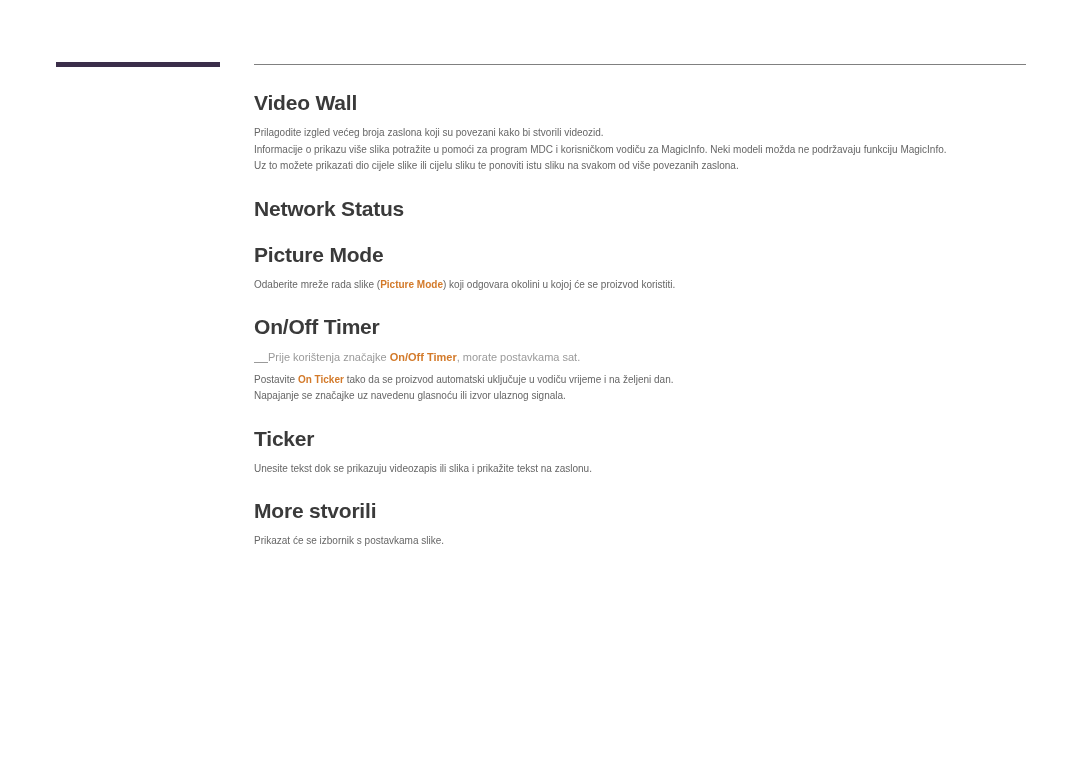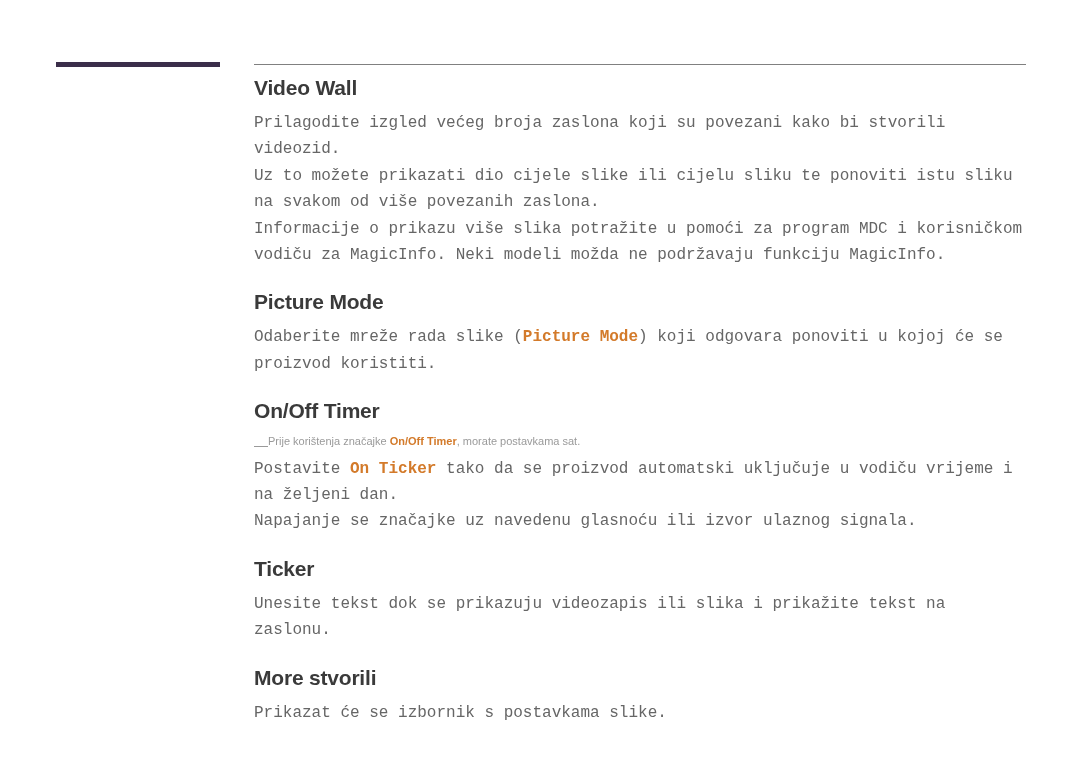--- a/index.html
+++ b/index.html
@@ -10,37 +10,36 @@
     width: 164px; height: 5px;
     background: #3b2e4a;
   }
   .top-rule {
     position: absolute;
     top: 64px; left: 254px; right: 54px;
     height: 1px; background: #808080;
   }
   .content {
     position: absolute;
-    top: 76px; left: 254px; right: 54px;
+    top: 91px; left: 254px; right: 54px;
   }
   h2.section {
     font-weight: 600;
     font-size: 21px;
     color: #3a3a3a;
     letter-spacing: -0.2px;
     margin-top: 0;
     margin-bottom: 10px;
   }
   .block { margin-bottom: 22px; }
   p.body {
-    font-size: 16px;
+    font-size: 10px;
     line-height: 1.65;
     color: #666;
     font-weight: 400;
-    font-family: Liberation Mono, monospace;
   }
   .em-orange { color: #d37a2a; font-weight: 600; }
   .em-orange-note { color: #d37a2a; font-weight: 600; }
   .note-line {
     font-size: 11px;
     color: #9a9a9a;
     position: relative;
     padding-left: 14px;
     margin-bottom: 6px;
     line-height: 1.5;
@@ -55,31 +54,32 @@
 <body>
 
 <div class="top-accent"></div>
 <div class="top-rule"></div>
 
 <div class="content">
 
   <div class="block">
     <h2 class="section">Video Wall</h2>
     <p class="body">Prilagodite izgled većeg broja zaslona koji su povezani kako bi stvorili videozid.</p>
+    <p class="body">Informacije o prikazu više slika potražite u pomoći za program MDC i korisničkom vodiču za MagicInfo. Neki modeli možda ne podržavaju funkciju MagicInfo.</p>
     <p class="body">Uz to možete prikazati dio cijele slike ili cijelu sliku te ponoviti istu sliku na svakom od više povezanih zaslona.</p>
-    <p class="body">Informacije o prikazu više slika potražite u pomoći za program MDC i korisničkom vodiču za MagicInfo. Neki modeli možda ne podržavaju funkciju MagicInfo.</p>
   </div>
 
   <div class="block">
+    <h2 class="section">Network Status</h2>
   </div>
 
   <div class="block">
     <h2 class="section">Picture Mode</h2>
     <p class="body">
-      <span>Odaberite mreže rada slike (</span><span class="em-orange">Picture Mode</span><span>) koji odgovara ponoviti u kojoj će se proizvod koristiti.</span>
+      <span>Odaberite mreže rada slike (</span><span class="em-orange">Picture Mode</span><span>) koji odgovara okolini u kojoj će se proizvod koristiti.</span>
     </p>
   </div>
 
   <div class="block">
     <h2 class="section">On/Off Timer</h2>
     <p class="note-line">
       <span class="note-dash">―</span>
       <span>Prije korištenja značajke </span><span class="em-orange-note">On/Off Timer</span><span>, morate postavkama sat.</span>
     </p>
     <p class="body">

